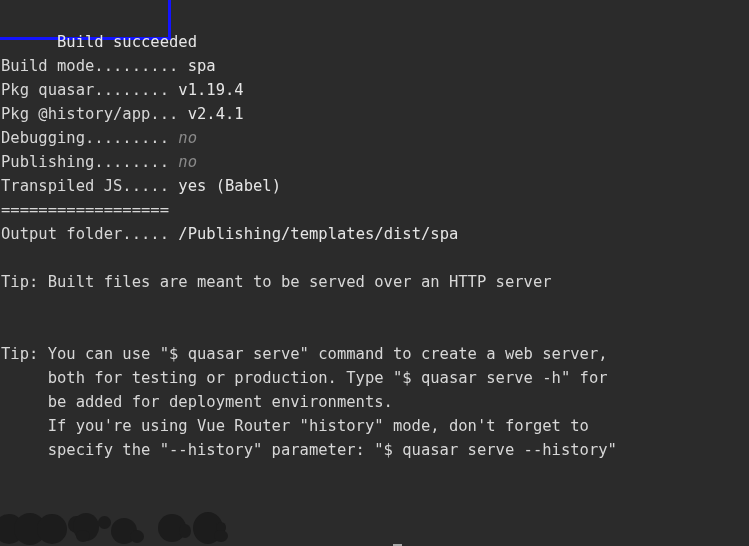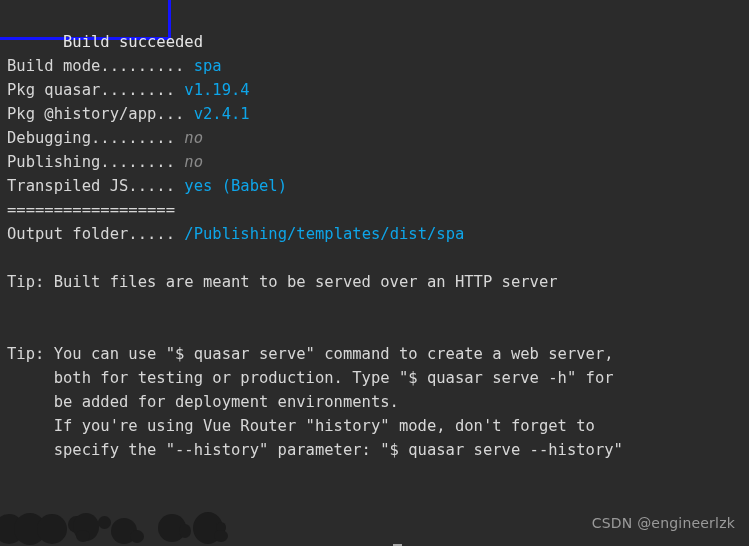--- a/index.html
+++ b/index.html
@@ -30,34 +30,34 @@
     height: 43px;
     border: 3px solid #1414ff;
     box-sizing: border-box;
     background: transparent;
     pointer-events: none;
   }
 
   
   .lines {
     position: absolute;
-    left: 7px;
+    left: 1px;
     top: 6px;
     width: 730px;
   }
   .line {
     height: 24px;
     white-space: pre;
   }
   .line.blank { height: 24px; }
 
   .t-head   { color: #e6e6e6; }
   .t-label  { color: #d7d7d7; }
   .t-dots   { color: #d7d7d7; }
-  .t-green  { color: #0ea5e9; }
+  .t-green  { color: #e5e5e5; }
   .t-gray   { color: #8a8a8a; font-style: italic; }
   .t-sep    { color: #d7d7d7; }
   .t-tip    { color: #d7d7d7; text-align: right; }
 
   
   .prompt-row {
     position: absolute;
     left: 11px;
     top: 509px;
     height: 30px;
@@ -164,15 +164,14 @@
     <div class="blob" style="left:76px;  top:30px; width:14px; height:12px;"></div>
     <div class="blob" style="left:111px; top:18px; width:26px; height:26px;"></div>
     <div class="blob" style="left:130px; top:30px; width:14px; height:13px;"></div>
     <div class="blob" style="left:158px; top:14px; width:28px; height:28px;"></div>
     <div class="blob" style="left:179px; top:24px; width:12px; height:14px;"></div>
     <div class="blob" style="left:193px; top:12px; width:30px; height:32px;"></div>
     <div class="blob" style="left:216px; top:22px; width:10px; height:11px;"></div>
     <div class="blob" style="left:214px; top:30px; width:14px; height:12px;"></div>
   </div>
 
-  <div class="watermark">CSDN @engineerlzk</div>
 
 </div>
 
 </body></html>

